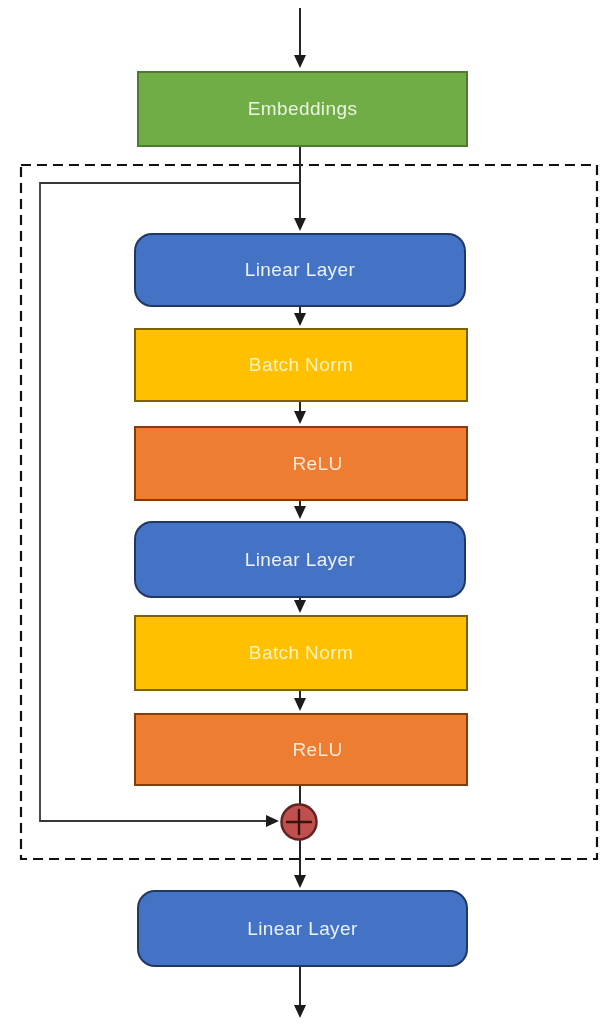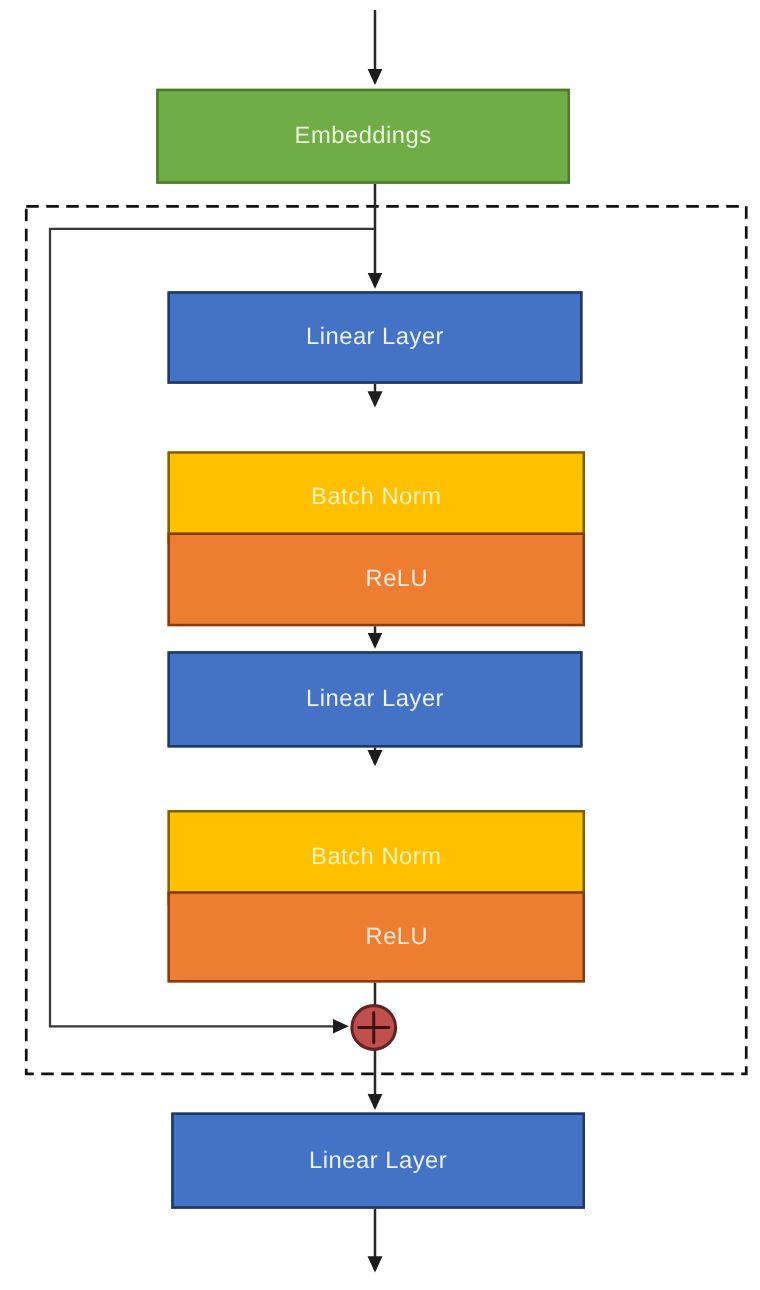--- a/index.html
+++ b/index.html
@@ -14,22 +14,22 @@
   .node{
     position:absolute;
     display:flex;align-items:center;justify-content:center;
     box-sizing:border-box;
     border:2px solid #000;
     font-size:19px;
     letter-spacing:0.4px;
     text-align:center;
   }
   .node-green{background:var(--green_fill);border-color:var(--green_border);color:var(--green_text);}
-  .node-blue{background:var(--blue_fill);border-color:var(--blue_border);color:var(--blue_text);}
-  .node-yellow{background:var(--yellow_fill);border-color:var(--yellow_border);color:var(--yellow_text);margin-top:33px;}
+  .node-blue{background:var(--blue_fill);border-color:var(--blue_border);color:var(--blue_text);border-radius:18px;}
+  .node-yellow{background:var(--yellow_fill);border-color:var(--yellow_border);color:var(--yellow_text);}
   .node-orange{background:var(--orange_fill);border-color:var(--orange_border);color:var(--orange_text);padding-left:33px;}
 </style>
 </head>
 <body>
 
 <div id="canvas">
 
   <svg id="wires" width="608" height="1032" viewBox="0 0 608 1032" xmlns="http://www.w3.org/2000/svg">
     <defs>
       <marker id="arrow" markerUnits="userSpaceOnUse" markerWidth="14" markerHeight="13" refX="11" refY="6" orient="auto">
@@ -54,21 +54,21 @@
 
     <g>
       <circle cx="299" cy="822" r="17.5" fill="#C0504D" stroke="#622423" stroke-width="2.5"></circle>
       <g stroke="#3c1110" stroke-width="2.4" stroke-linecap="round">
         <line x1="287" y1="822" x2="311" y2="822"></line>
         <line x1="299" y1="810" x2="299" y2="834"></line>
       </g>
     </g>
   </svg>
 
-  <div class="node node-green" style="left:125px;top:71px;width:331px;height:76px">
+  <div class="node node-green" style="left:137px;top:71px;width:331px;height:76px">
     <span>Embeddings</span>
   </div>
 
   <div class="node node-blue" style="left:134px;top:233px;width:332px;height:74px">
     <span>Linear Layer</span>
   </div>
 
   <div class="node node-yellow" style="left:134px;top:328px;width:334px;height:74px">
     <span>Batch Norm</span>
   </div>

